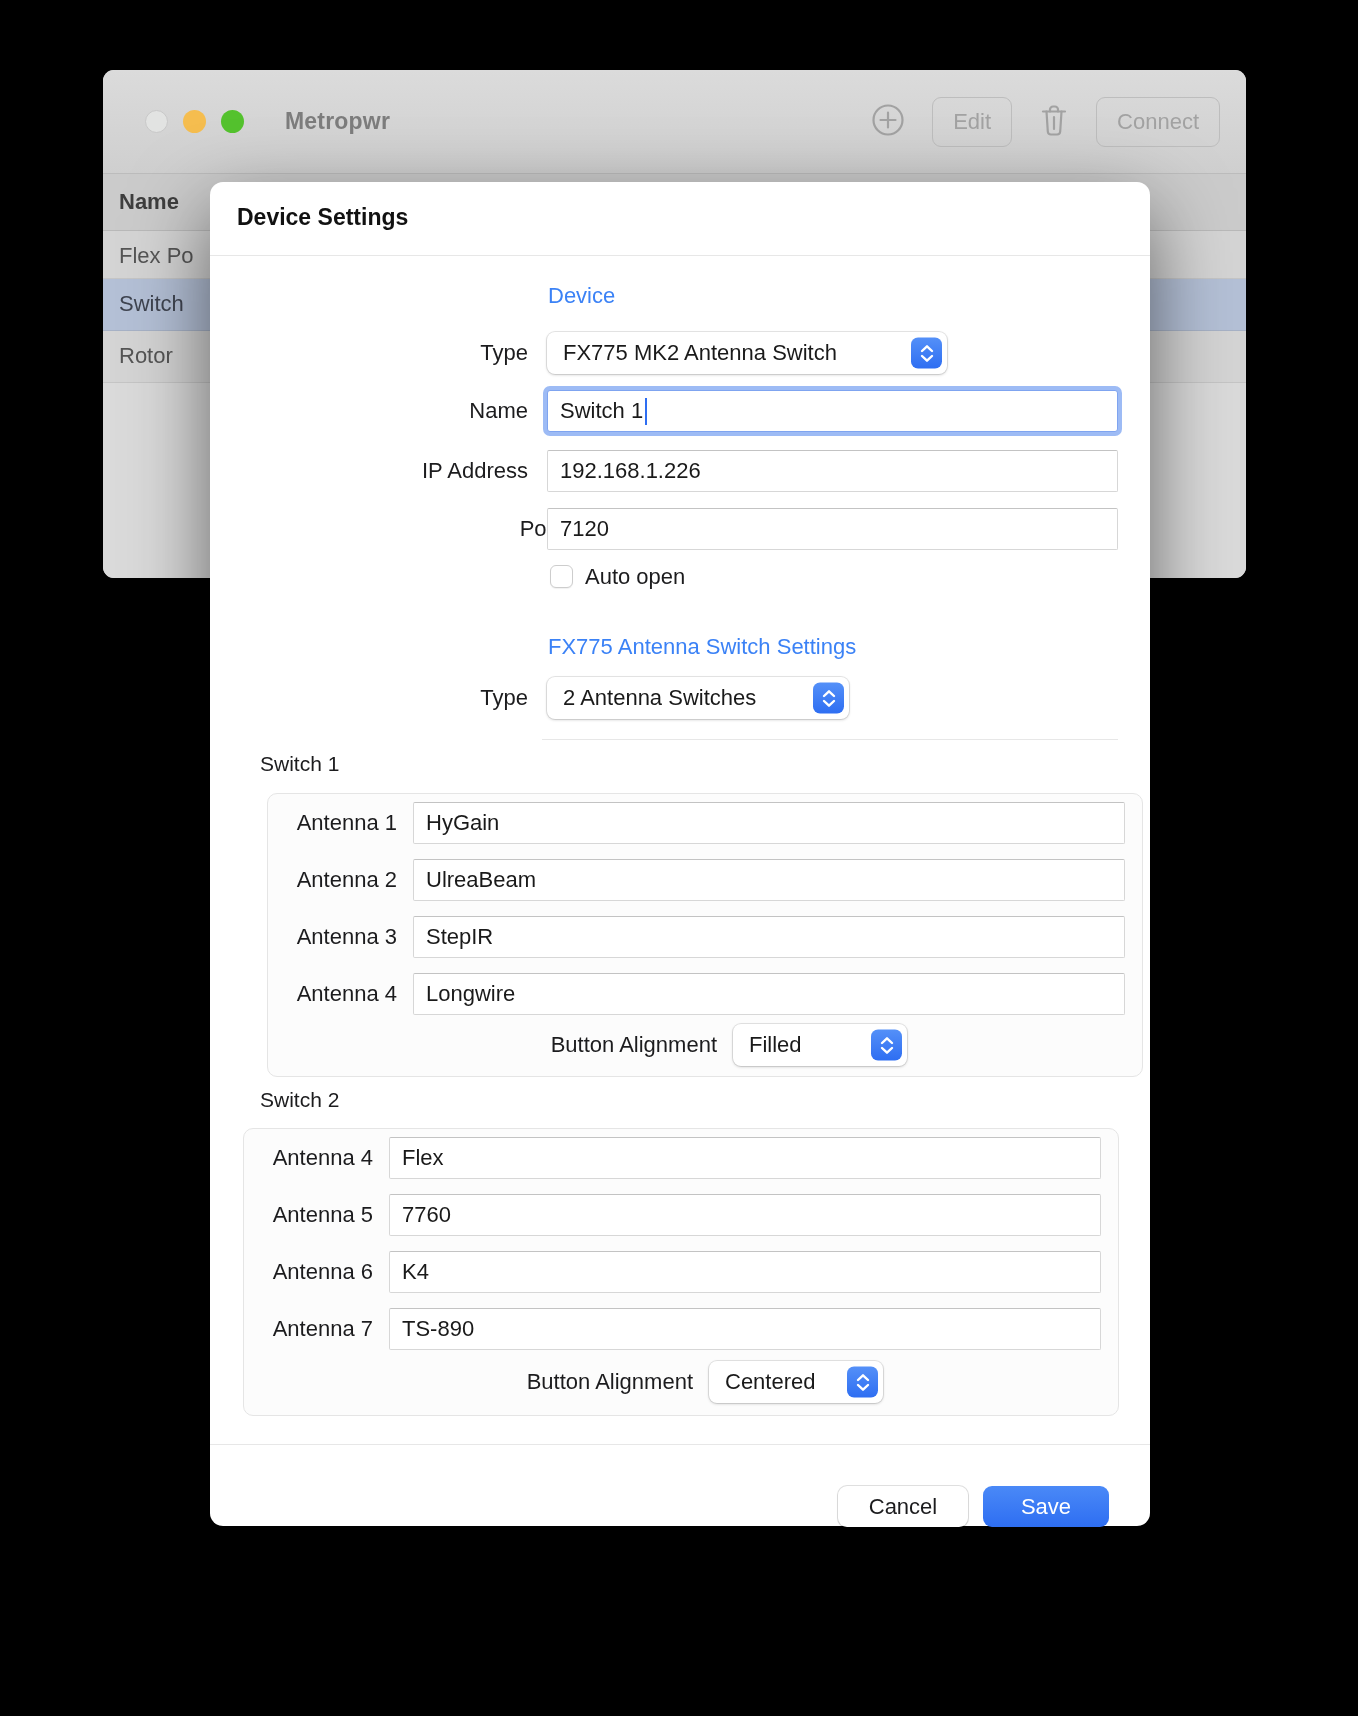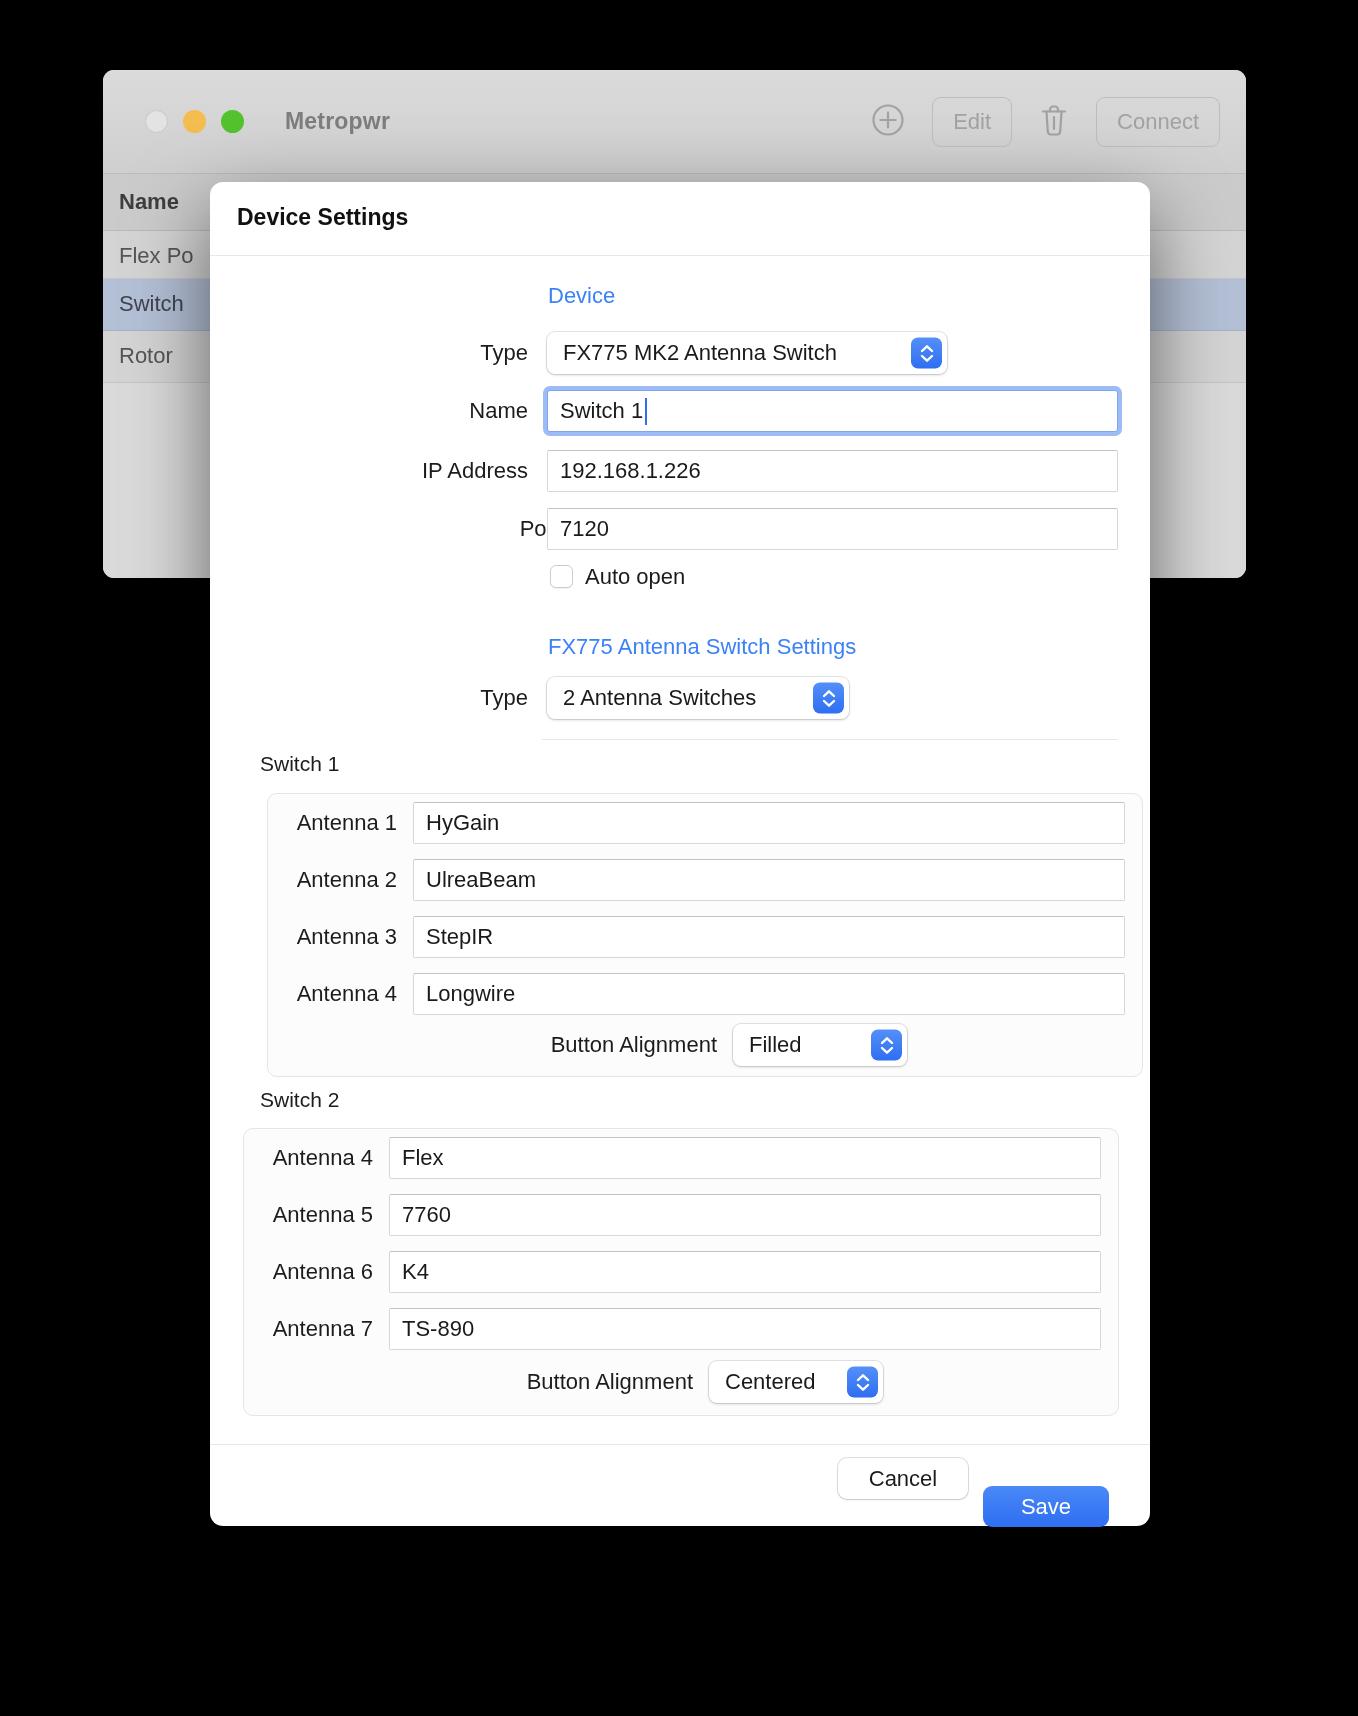--- a/index.html
+++ b/index.html
@@ -239,19 +239,19 @@
       <span class="dd-chevron">
         <svg width="18" height="20" viewBox="0 0 18 20" fill="none" stroke="#fff" stroke-width="2.4" stroke-linecap="round" stroke-linejoin="round">
           <path d="M4 7.5 9 2.8l5 4.7"></path>
             <path d="M4 12.5 9 17.2l5-4.7"></path>
         </svg>
       </span>
     </div>
   </div>
 
   <div class="sep" style="left:0;top:1262px;width:940px;"></div>
-  <div class="btn btn-cancel" style="left:628px;top:1276px;width:130px;">
+  <div class="btn btn-cancel" style="left:628px;top:1304px;width:130px;">
     <span>Cancel</span>
   </div>
   <div class="btn btn-save" style="left:773px;top:1304px;width:126px;">
     <span>Save</span>
   </div>
 </div>
 
 </body></html>

